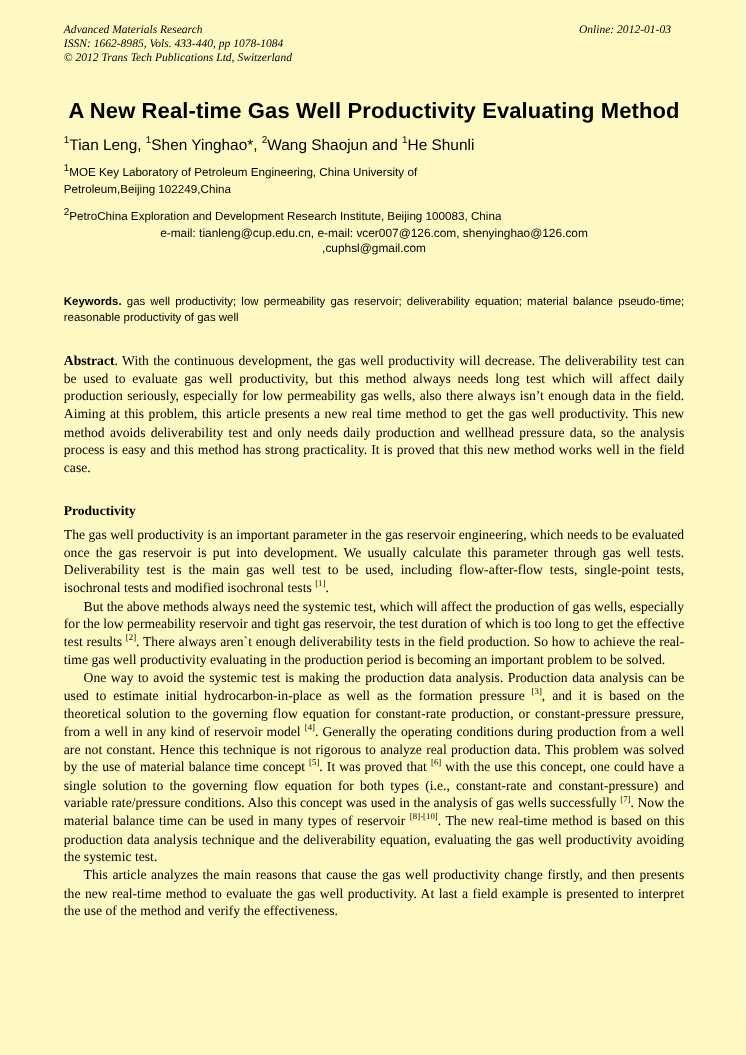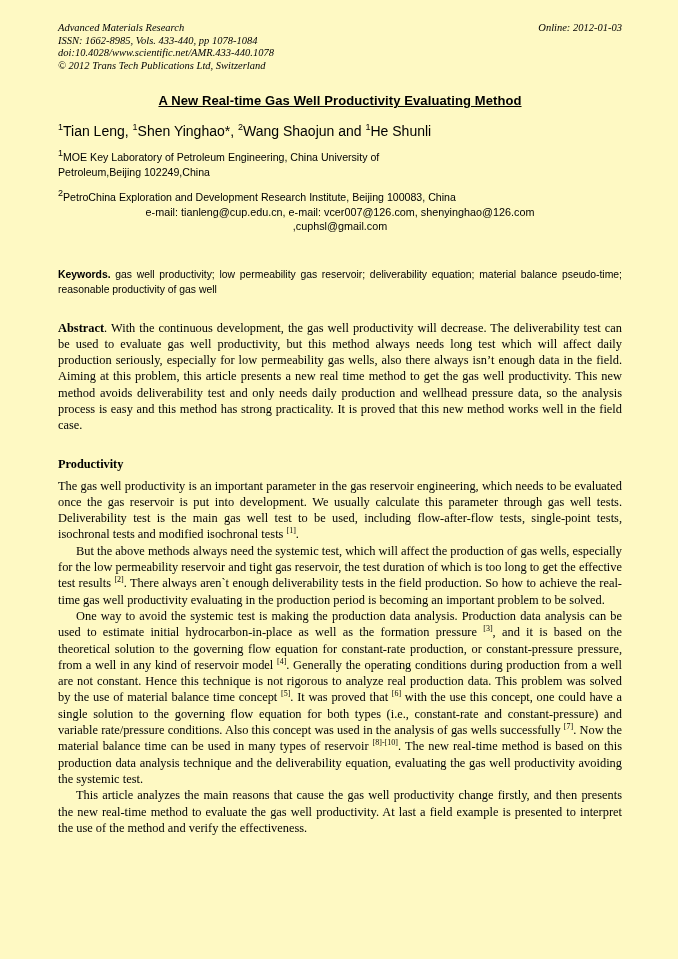--- a/index.html
+++ b/index.html
@@ -30,34 +30,33 @@
     font-style: italic;
     font-size: 10.5px;
     line-height: 12.6px;
     height: 56px;
   }
   .journal-header .left-block { width: 420px; }
   .journal-header .line { white-space: nowrap; }
   .journal-header .online {
     position: absolute;
     top: 0;
-    right: 0;
+    right: 12px;
     white-space: nowrap;
   }
 
   
   .title {
     margin-top: 14px;
     text-align: center;
     font-family: "Liberation Sans", sans-serif;
     font-weight: bold;
-    font-size: 13px;
+    font-size: 20px;
     line-height: 18px;
     letter-spacing: 0.1px;
-    text-decoration: underline;
   }
 
   
   .authors {
     margin-top: 12px;
     text-align: left;
     font-family: "Liberation Sans", sans-serif;
     font-size: 14px;
     line-height: 18px;
   }
@@ -128,21 +127,20 @@
 </style>
 </head>
 <body>
 
 <div class="page">
 
   <div class="journal-header">
     <div class="left-block">
       <div class="line">Advanced Materials Research</div>
       <div class="line">ISSN: 1662-8985, Vols. 433-440, pp 1078-1084</div>
-      <div class="line">doi:10.4028/www.scientific.net/AMR.433-440.1078</div>
       <div class="line">© 2012 Trans Tech Publications Ltd, Switzerland</div>
     </div>
     <div class="online">Online: 2012-01-03</div>
   </div>
 
   <div class="title">A New Real-time Gas Well Productivity Evaluating Method</div>
 
   <div class="authors"><sup>1</sup>Tian Leng, <sup>1</sup>Shen Yinghao*, <sup>2</sup>Wang Shaojun and <sup>1</sup>He Shunli</div>
 
   <div class="affil">

